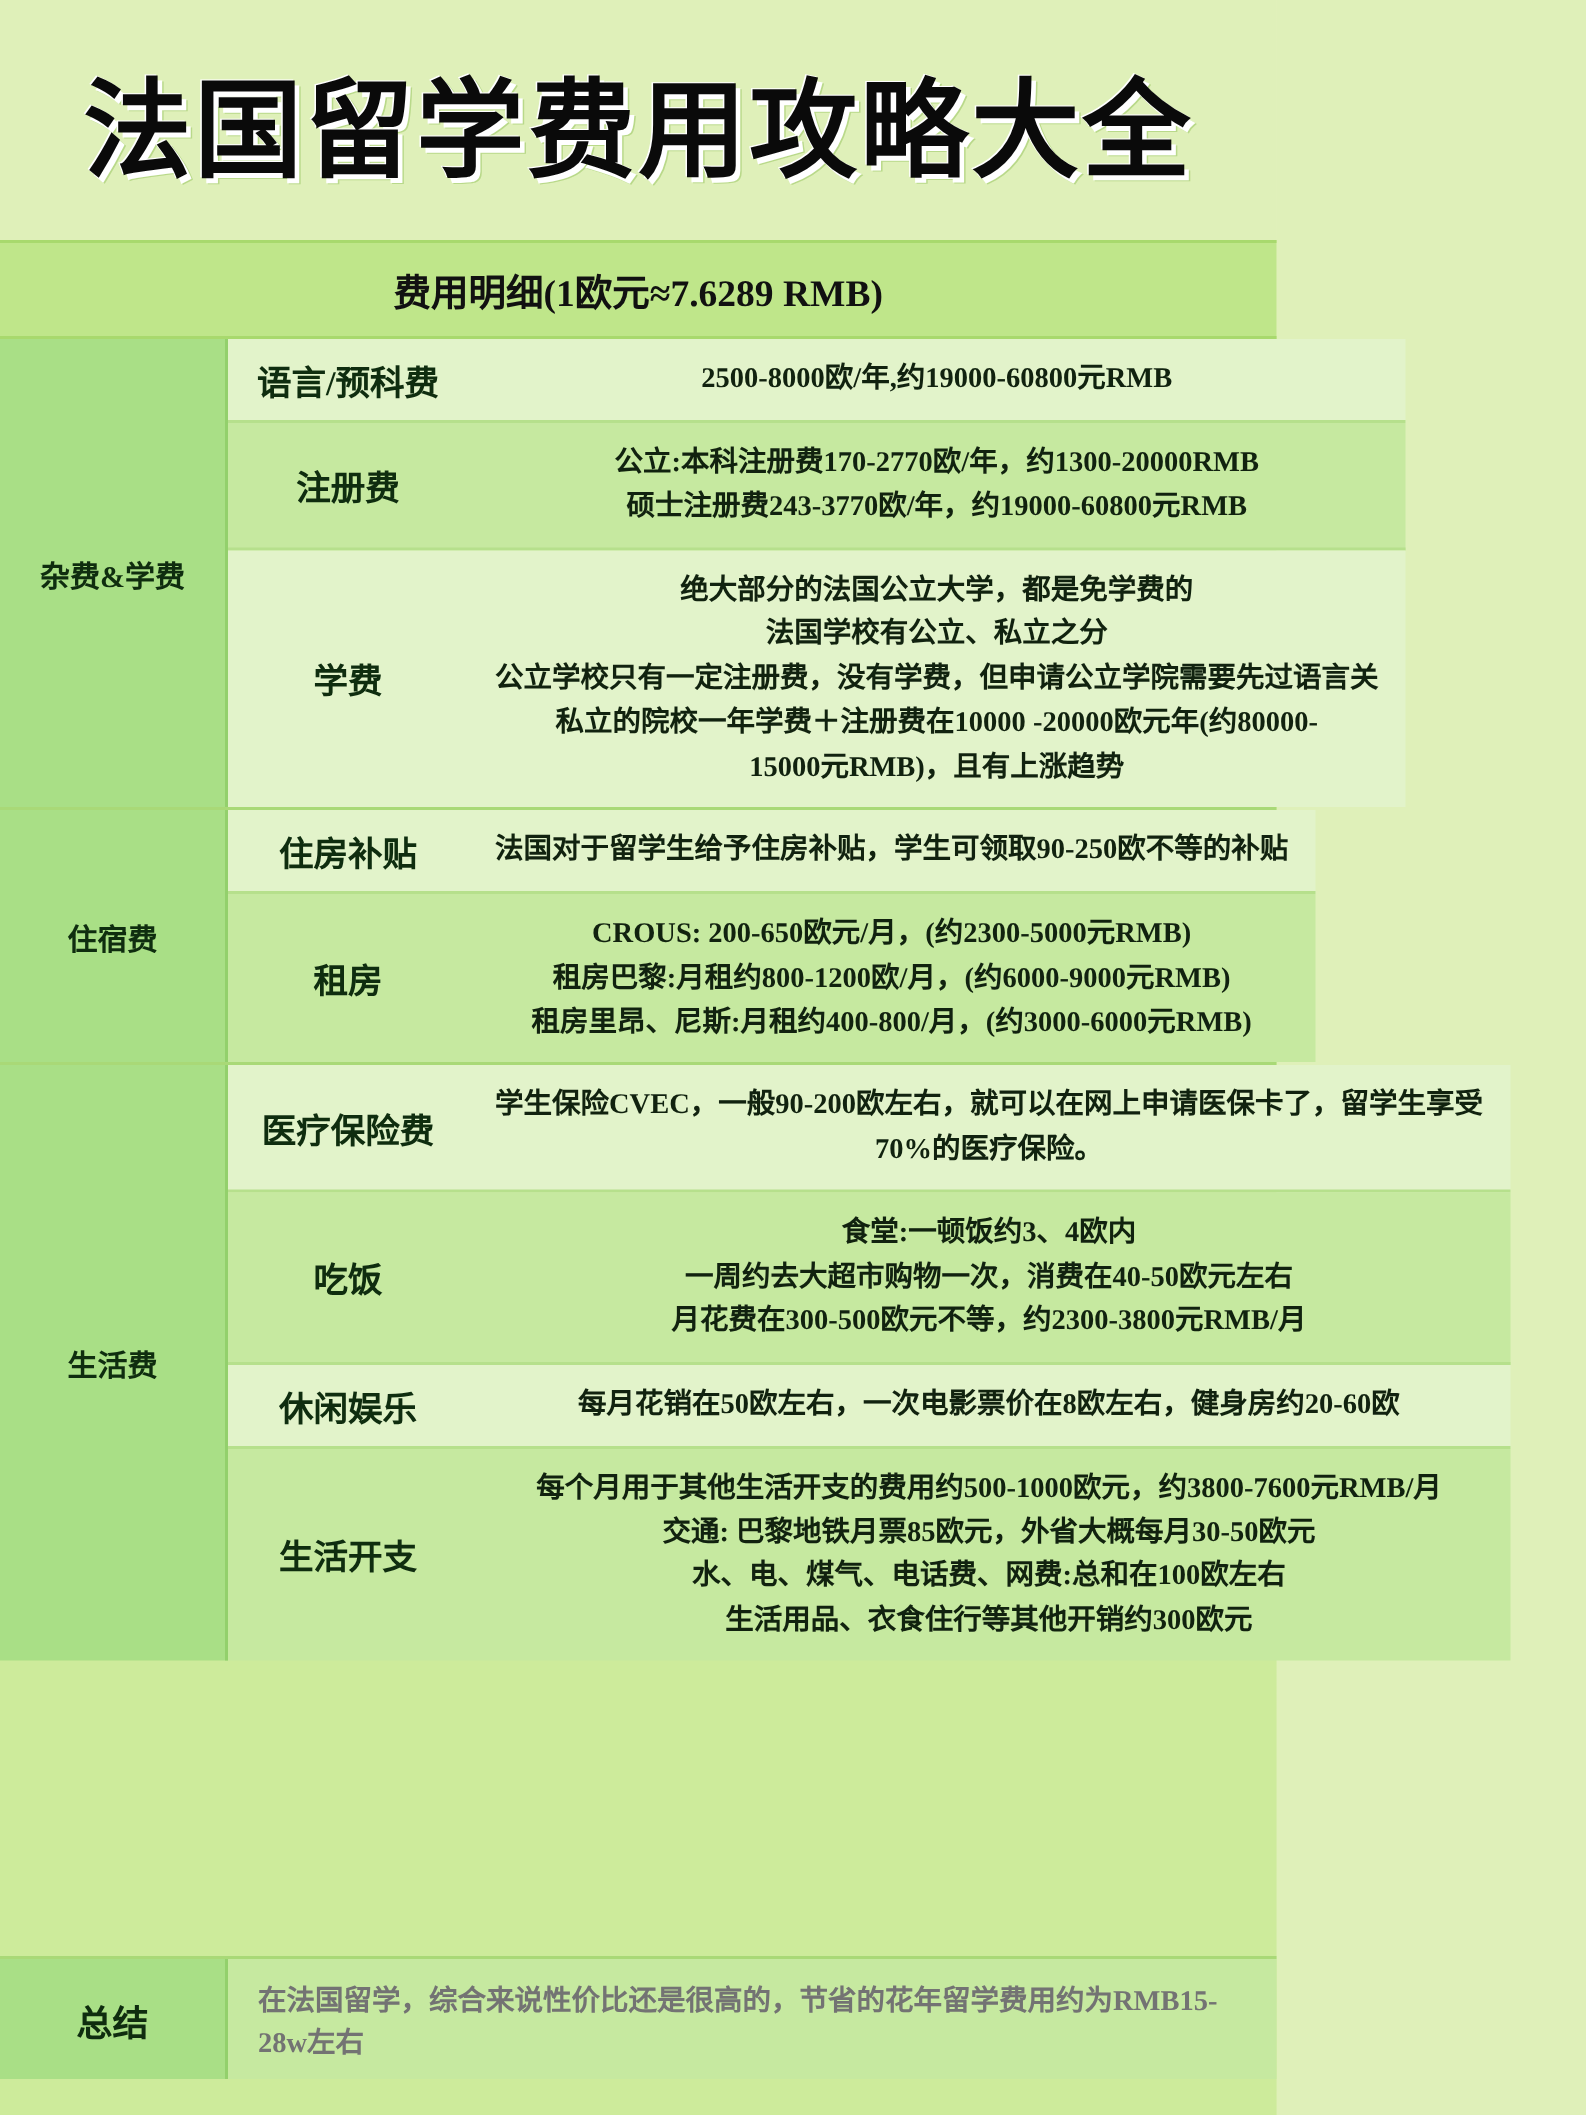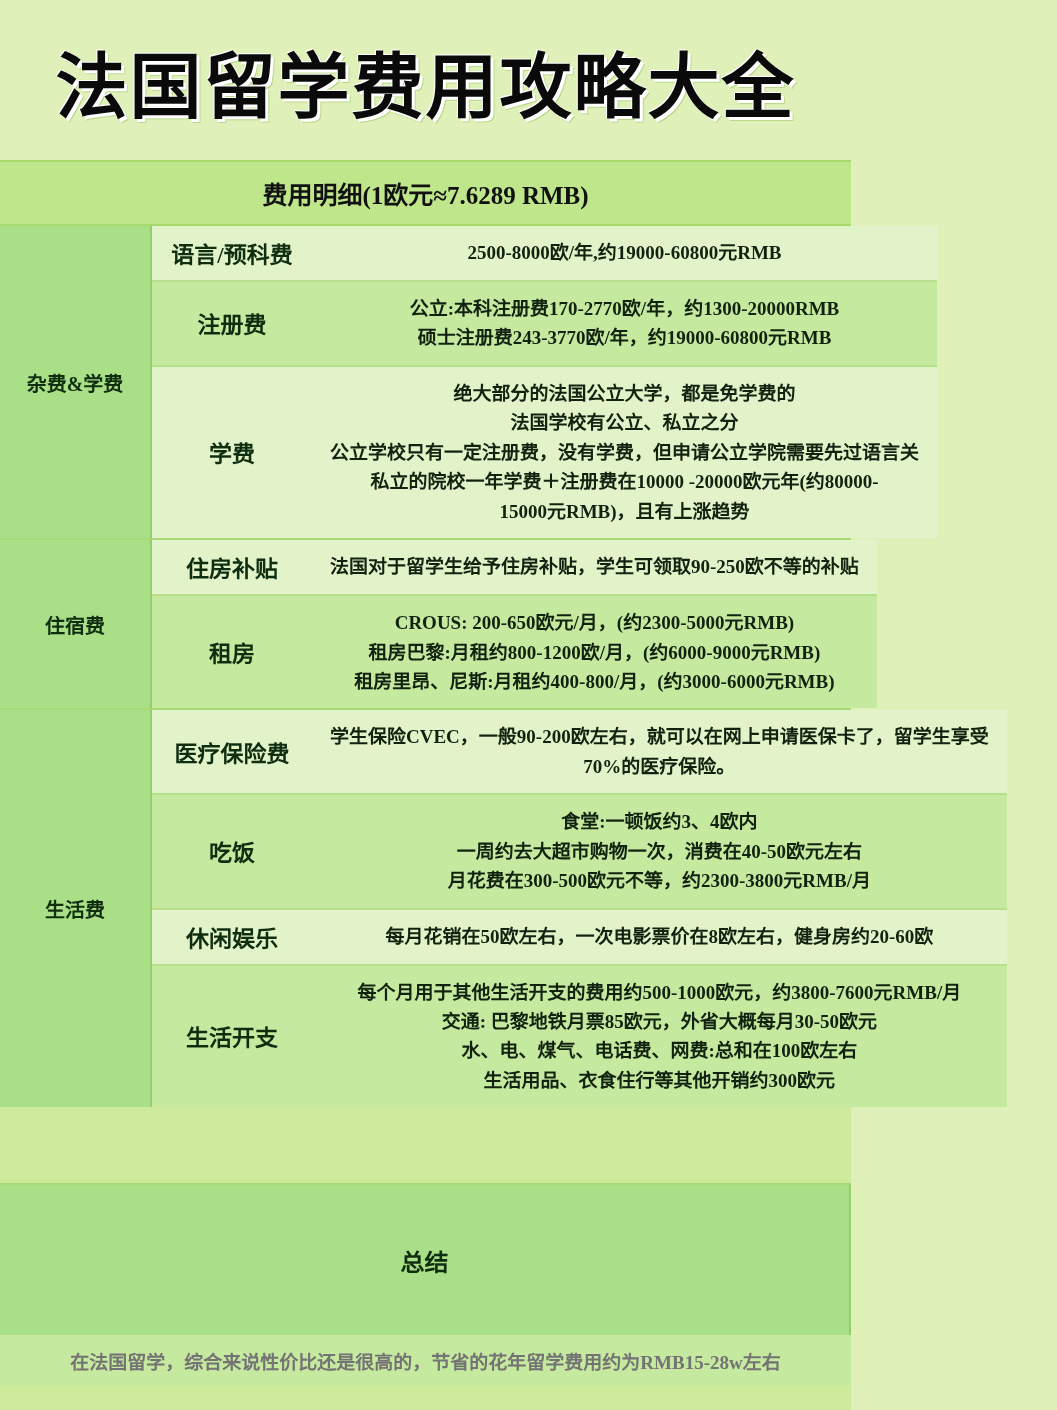--- a/index.html
+++ b/index.html
@@ -127,21 +127,20 @@
     font-size: 19px;
     font-weight: bold;
     line-height: 1.55;
     color: #11220f;
     white-space: nowrap;
   }
 
   
   .summary {
     display: flex;
-    flex-direction: column;
     background: #cdeb9b;
     flex: 0 0 78px;
     border-top: 2px solid #a9d977;
   }
   .summary-label {
     flex: 0 0 150px;
     display: flex;
     align-items: center;
     justify-content: center;
     background: #a9df86;

